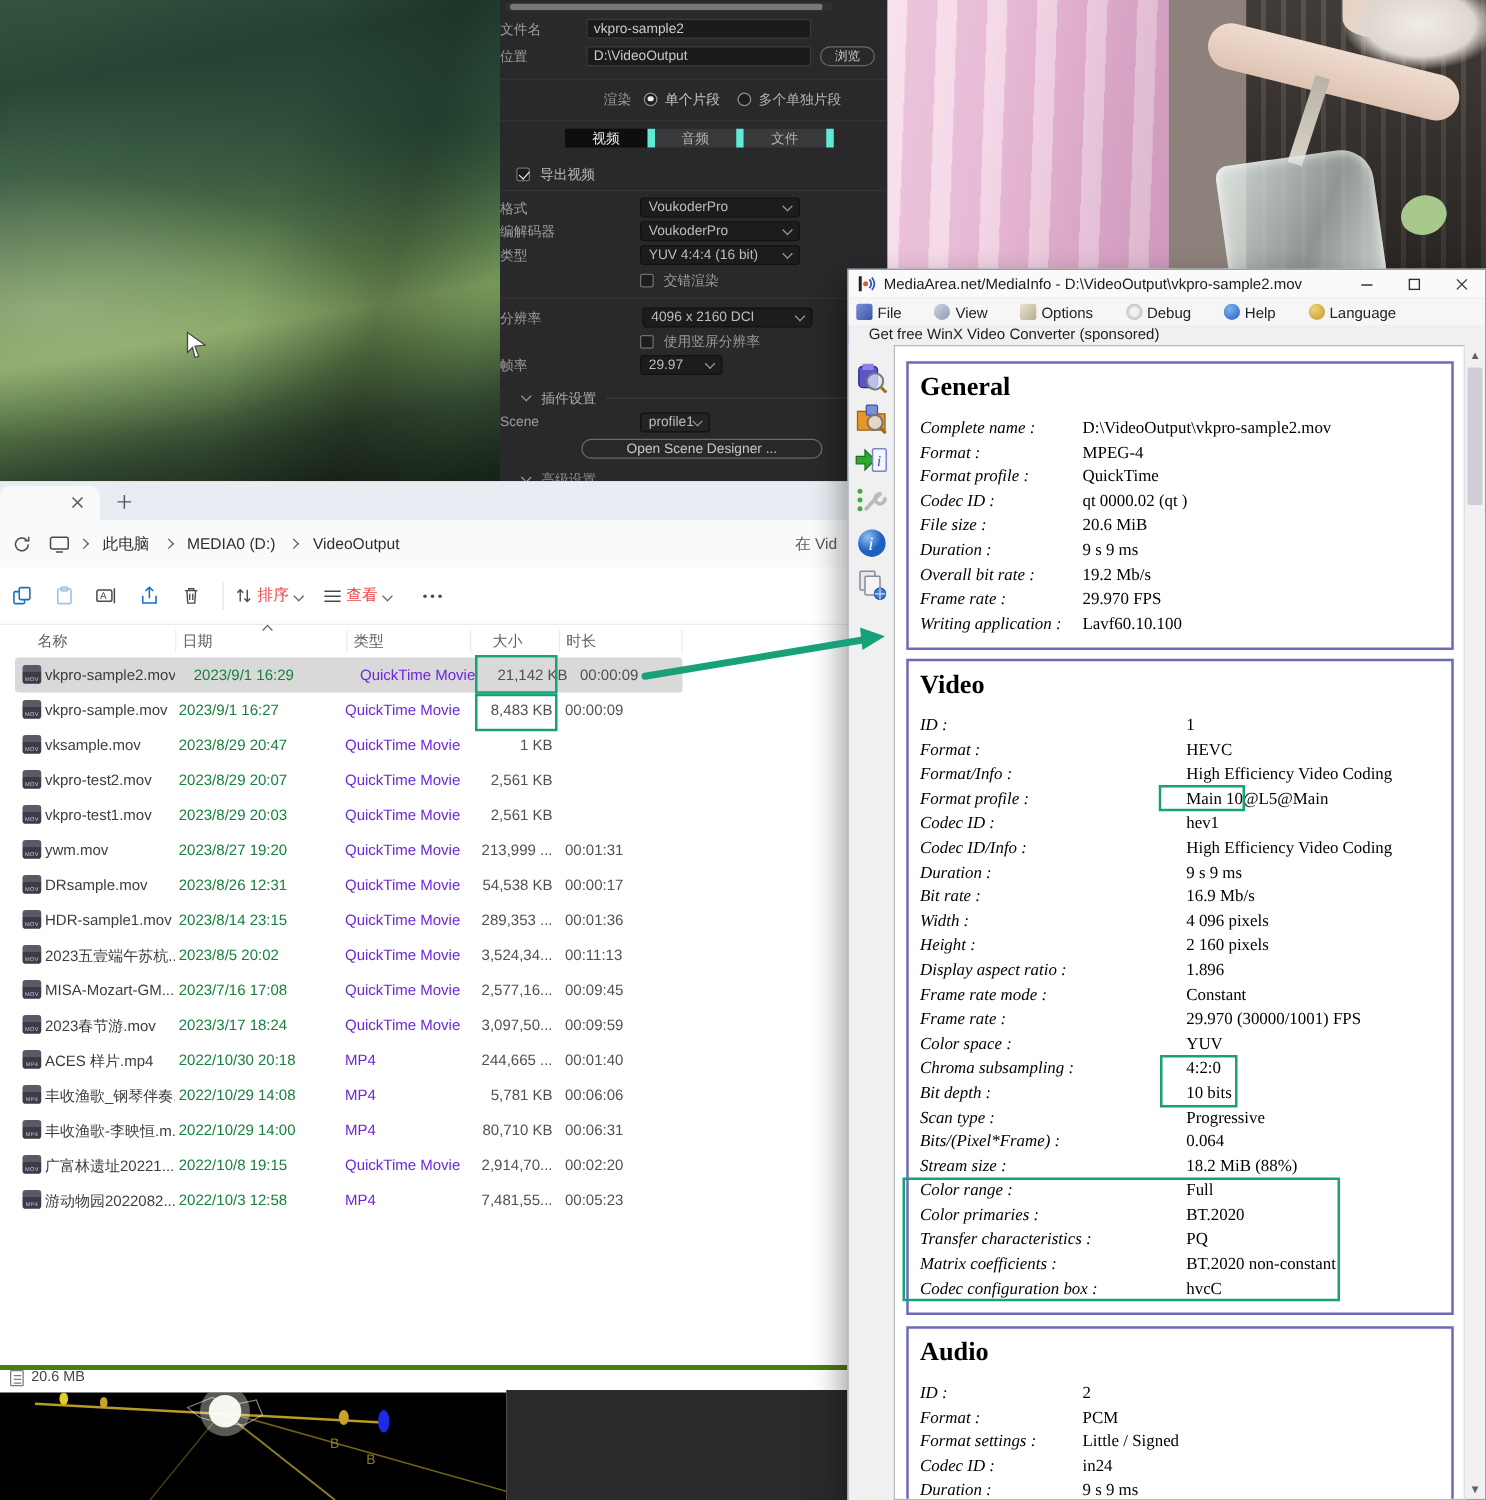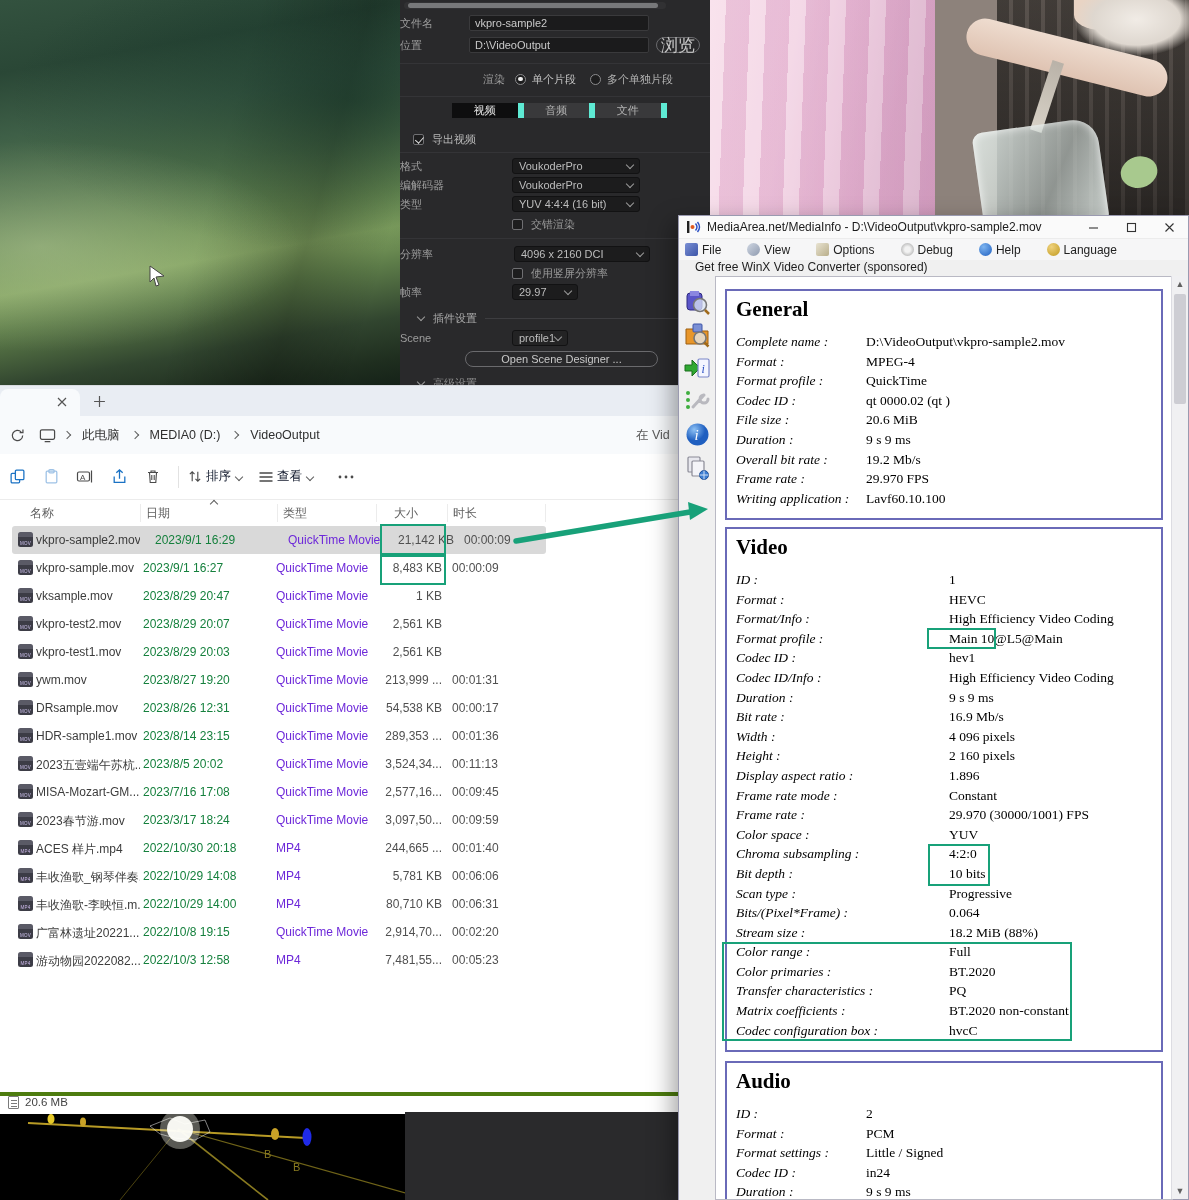--- a/index.html
+++ b/index.html
@@ -56,21 +56,21 @@
   .tab{position:absolute;left:0;top:3px;width:80px;height:27px;background:#f8fafc;border-radius:8px 8px 0 0}
   .tab .x{position:absolute;right:12px;top:7px;width:12px;height:12px}
   .newtab{position:absolute;left:90px;top:6px;width:18px;height:18px;color:#444;font-size:15px;display:flex;align-items:center;justify-content:center}
   .addrbar{position:absolute;left:0;top:30px;width:100%;height:38px;background:#f8fafc;display:flex;align-items:center}
   .crumbtxt{font-size:12.5px;color:#2f2f2f;margin:0 4px}
   .crumbchev{width:6px;height:6px;border-right:1.4px solid #5e5e5e;border-bottom:1.4px solid #5e5e5e;transform:rotate(-45deg);margin:0 8px}
   .searchtxt{position:absolute;right:8px;font-size:12.5px;color:#5a5a5a;white-space:nowrap;overflow:hidden;width:34px}
   .cmdbar{position:absolute;left:0;top:68px;width:100%;height:46px;background:#fff;border-bottom:1px solid #ececec;display:flex;align-items:center}
   .cmdicon{width:34px;height:30px;display:flex;align-items:center;justify-content:center}
   .cmdsep{width:1px;height:22px;background:#e2e2e2;margin:0 8px}
-  .cmdlabel{font-size:12.5px;color:#0f172a;margin:0 3px}
+  .cmdlabel{font-size:12.5px;color:#ef4444;margin:0 3px}
   .dd{display:flex;align-items:center;margin-right:14px}
   .hdr{position:absolute;left:0;top:114px;width:100%;height:26px;font-size:12px;color:#5f5f5f}
   .hdr span{position:absolute;top:5px}
   .hdr .vline{position:absolute;top:4px;width:1px;height:18px;background:#ececec}
   .flist{position:absolute;left:0;top:140px;width:100%}
   .frow{position:relative;width:560px;height:28px;font-size:12px;color:#3c3c3c}
   .frow.selected{background:#d9d9d9;border-radius:3px;margin-left:12px;width:534px}
   .frow.selected .c-name{left:24px}
   .frow.selected .ficon{left:6px}
   .frow .cell{position:absolute;top:7px;white-space:nowrap;overflow:hidden}
@@ -131,21 +131,21 @@
       <div class="thumb"></div>
     </div>
 
   <div class="xrow" style="left:0;top:15px;width:310px">
     <span class="xlabel" style="width:62px">文件名</span>
     <span class="xinput" style="margin-left:7px;width:180px">vkpro-sample2</span>
   </div>
   <div class="xrow" style="left:0;top:37px;width:316px">
     <span class="xlabel" style="width:62px">位置</span>
     <span class="xinput" style="margin-left:7px;width:180px">D:\VideoOutput</span>
-    <span class="pillbtn" style="margin-left:7px;width:44px;height:16px;font-size:17px">浏览</span>
+    <span class="pillbtn" style="margin-left:7px;width:44px;height:16px;font-size:10px">浏览</span>
   </div>
 
   <div class="xdivider" style="top:63px"></div>
 
   <div class="xrow" style="left:83px;top:71px;width:227px">
     <span class="xlabel">渲染</span>
     <span class="radio sel" style="margin-left:10px"></span>
     <span style="margin-left:6px;color:#c4c4c4">单个片段</span>
     <span class="radio" style="margin-left:14px"></span>
     <span style="margin-left:6px;color:#b4b4b4">多个单独片段</span>

